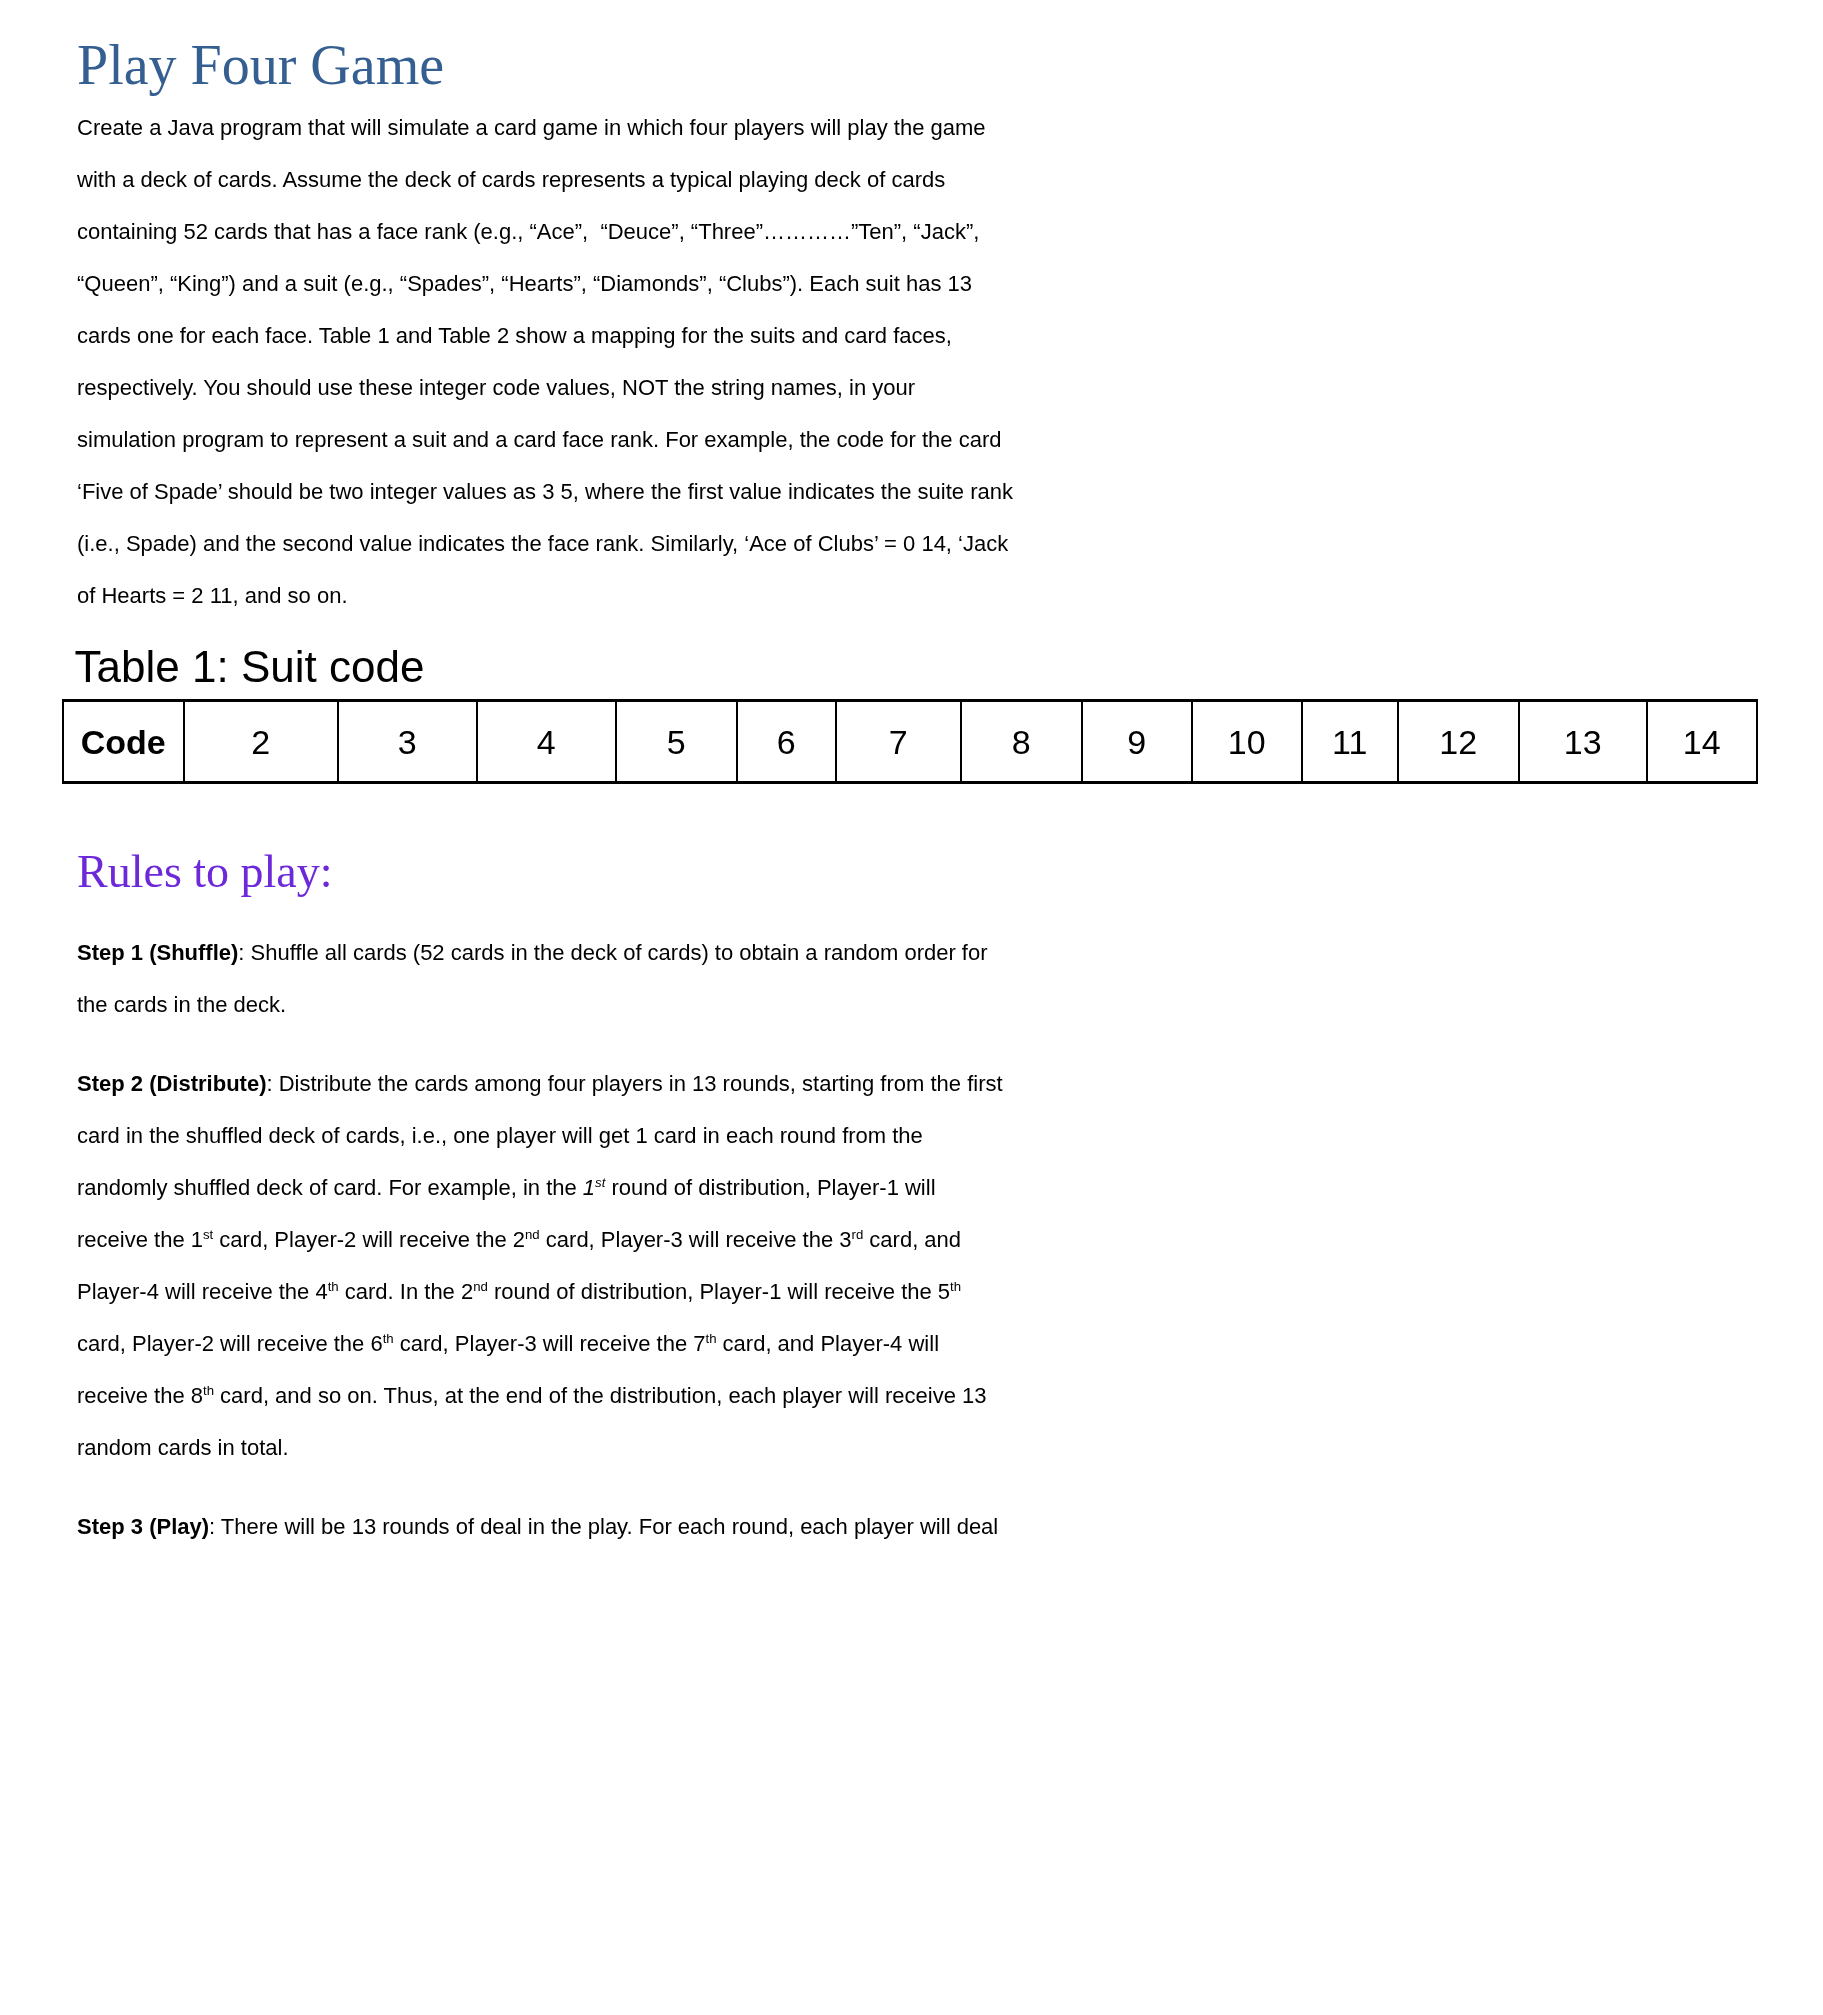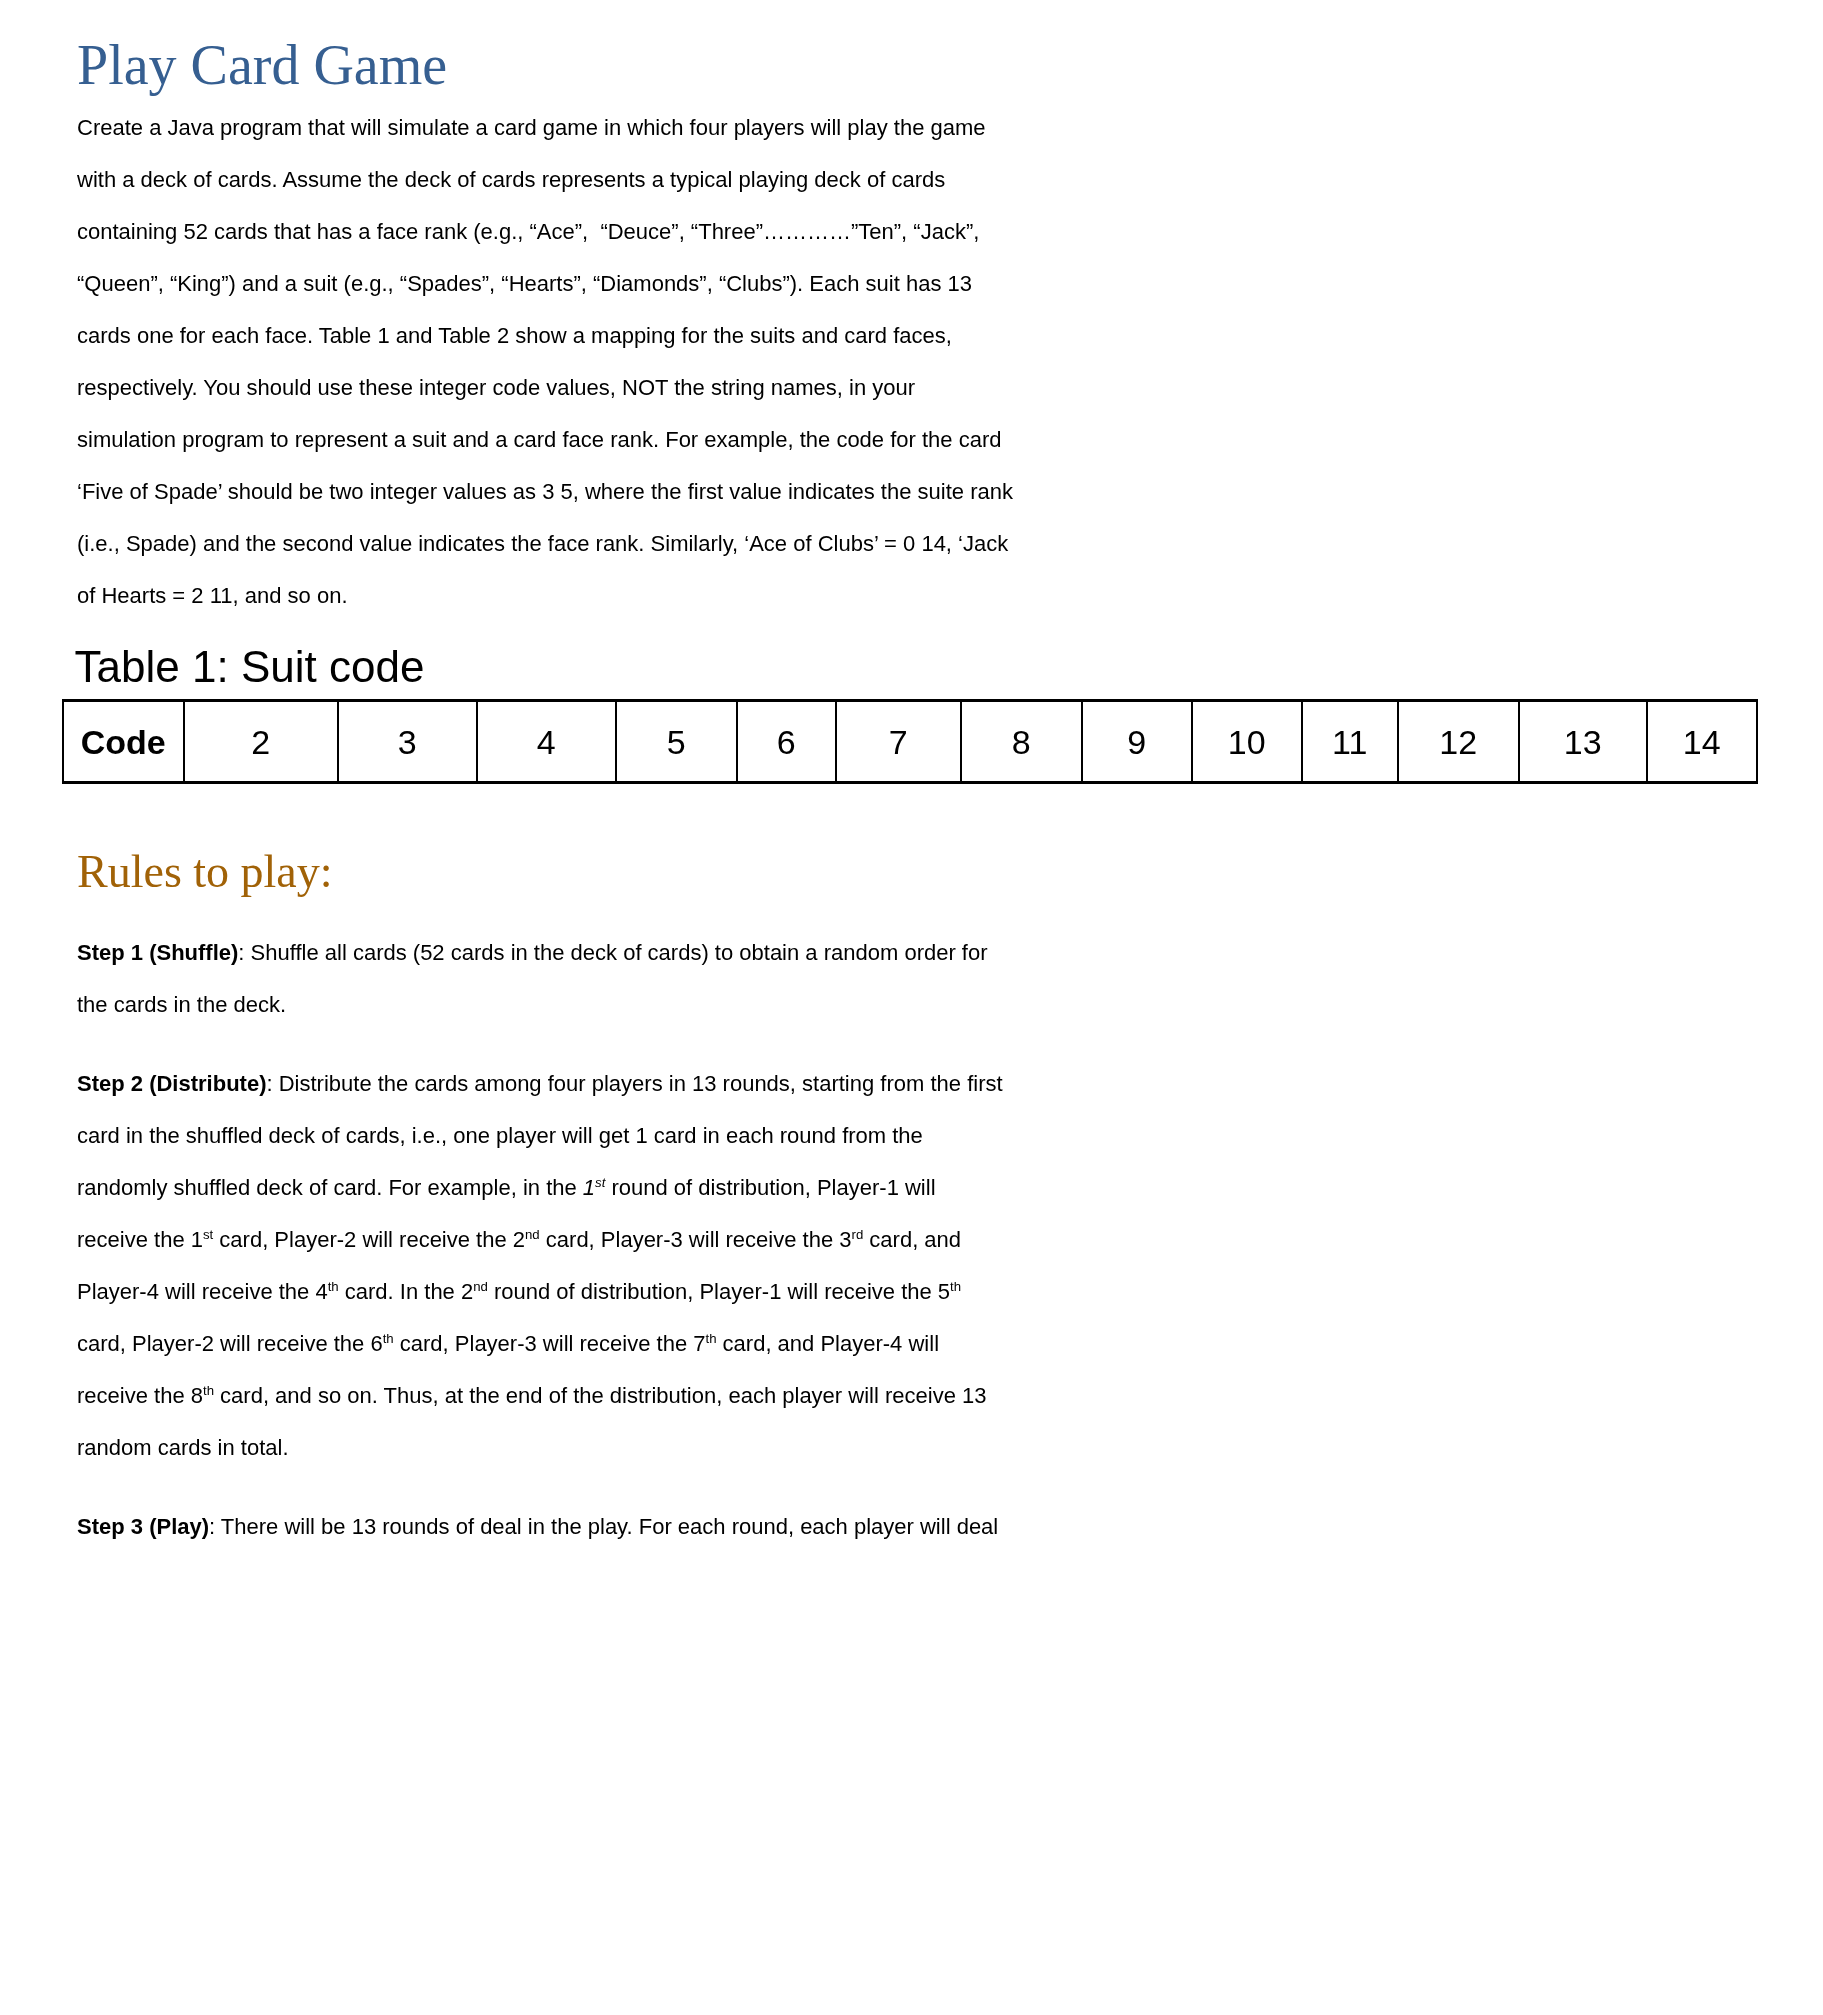--- a/index.html
+++ b/index.html
@@ -66,34 +66,34 @@
   }
   .t1 { width: 1590px; }
   .t1 tr.hrow td { height: 75px; vertical-align: middle; }
   .t1 tr.vrow td { height: 77px; vertical-align: middle; }
   .t2 { width: 1690px; margin-left: -15.3px; }
   .t2 tr.hrow td { height: 145px; vertical-align: top; padding-top: 12px; }
   .t2 tr.vrow td { height: 79px; vertical-align: middle; }
   .rules-heading {
     font-family: "Liberation Serif", serif;
     font-weight: normal;
-    color: #a16207;
+    color: #6d28d9;
     font-size: 46px;
     line-height: 56px;
     margin: 60px 0 0 0;
   }
   .step { margin-top: 27px; }
   .step:first-of-type { margin-top: 4.8px; }
 </style>
 </head>
 <body>
 
 <div class="page">
 
-  <h1 class="doc-title">Play Card Game</h1>
+  <h1 class="doc-title">Play Four Game</h1>
 
   <p class="para intro"><span>Create a Java program that will simulate a card game in which four players will play the game</span><br><span>with a deck of cards. Assume the deck of cards represents a typical playing deck of cards</span><br><span>containing 52 cards that has a face rank (e.g., “Ace”,&nbsp; “Deuce”, “Three”…………”Ten”, “Jack”,</span><br><span>“Queen”, “King”) and a suit (e.g., “Spades”, “Hearts”, “Diamonds”, “Clubs”). Each suit has 13</span><br><span>cards one for each face. Table 1 and Table 2 show a mapping for the suits and card faces,</span><br><span>respectively. You should use these integer code values, NOT the string names, in your</span><br><span>simulation program to represent a suit and a card face rank. For example, the code for the card</span><br><span>‘Five of Spade’ should be two integer values as 3 5, where the first value indicates the suite rank</span><br><span>(i.e., Spade) and the second value indicates the face rank. Similarly, ‘Ace of Clubs’ = 0 14, ‘Jack</span><br><span>of Hearts = 2 11, and so on.</span></p>
 
   <p class="tcap">Table 1: Suit code</p>
 
 
 
   <table class="t2">
     <colgroup>
       <col style="width:121px">

